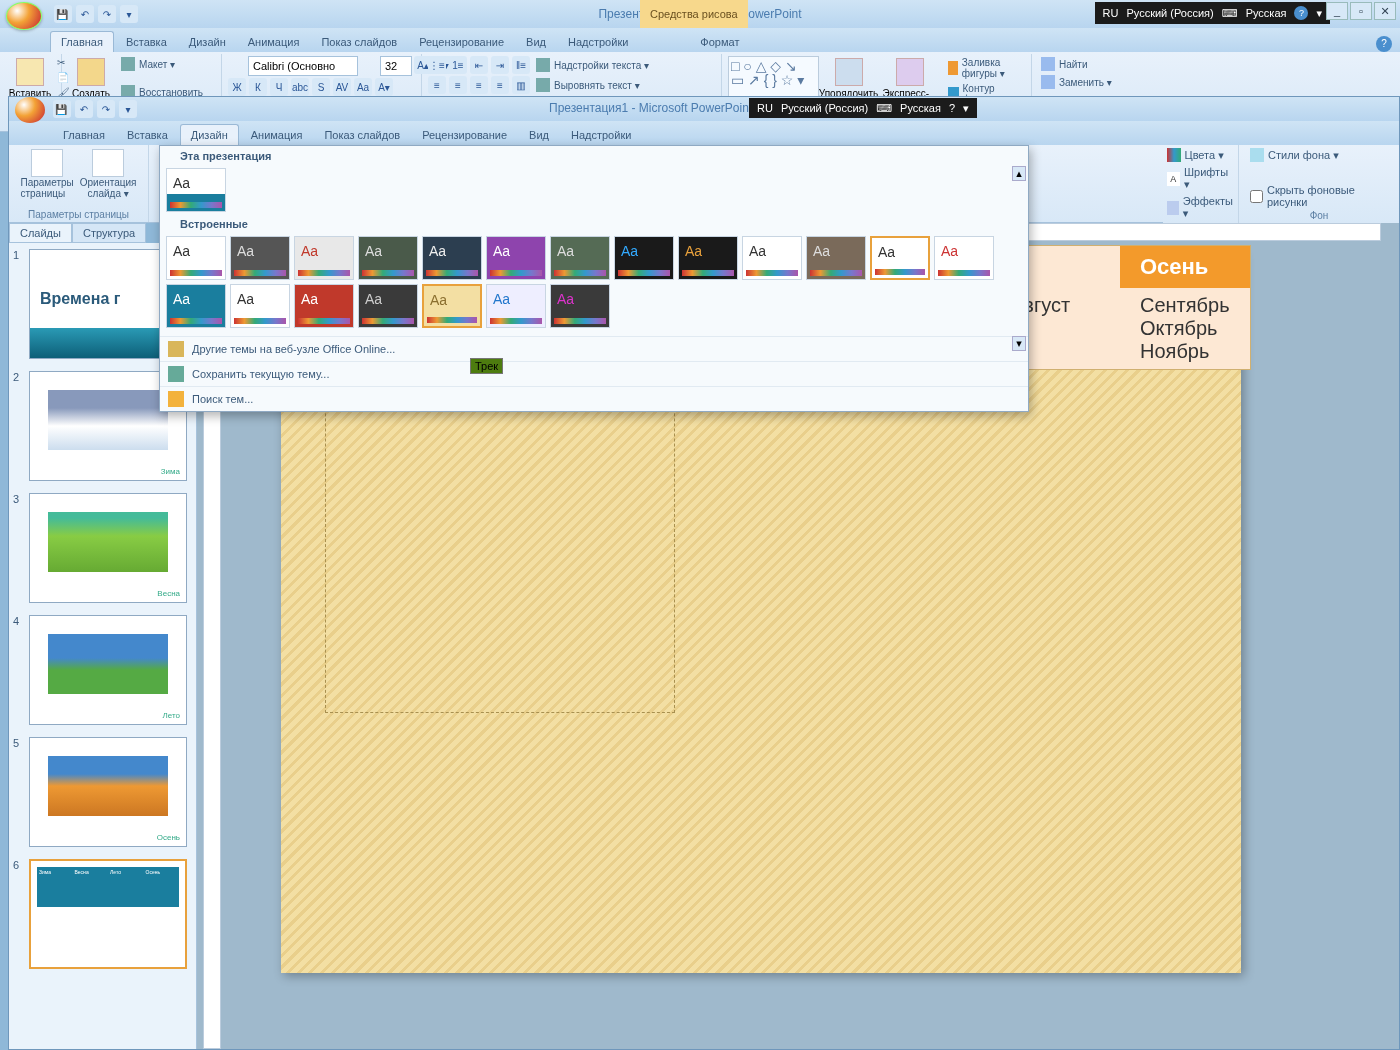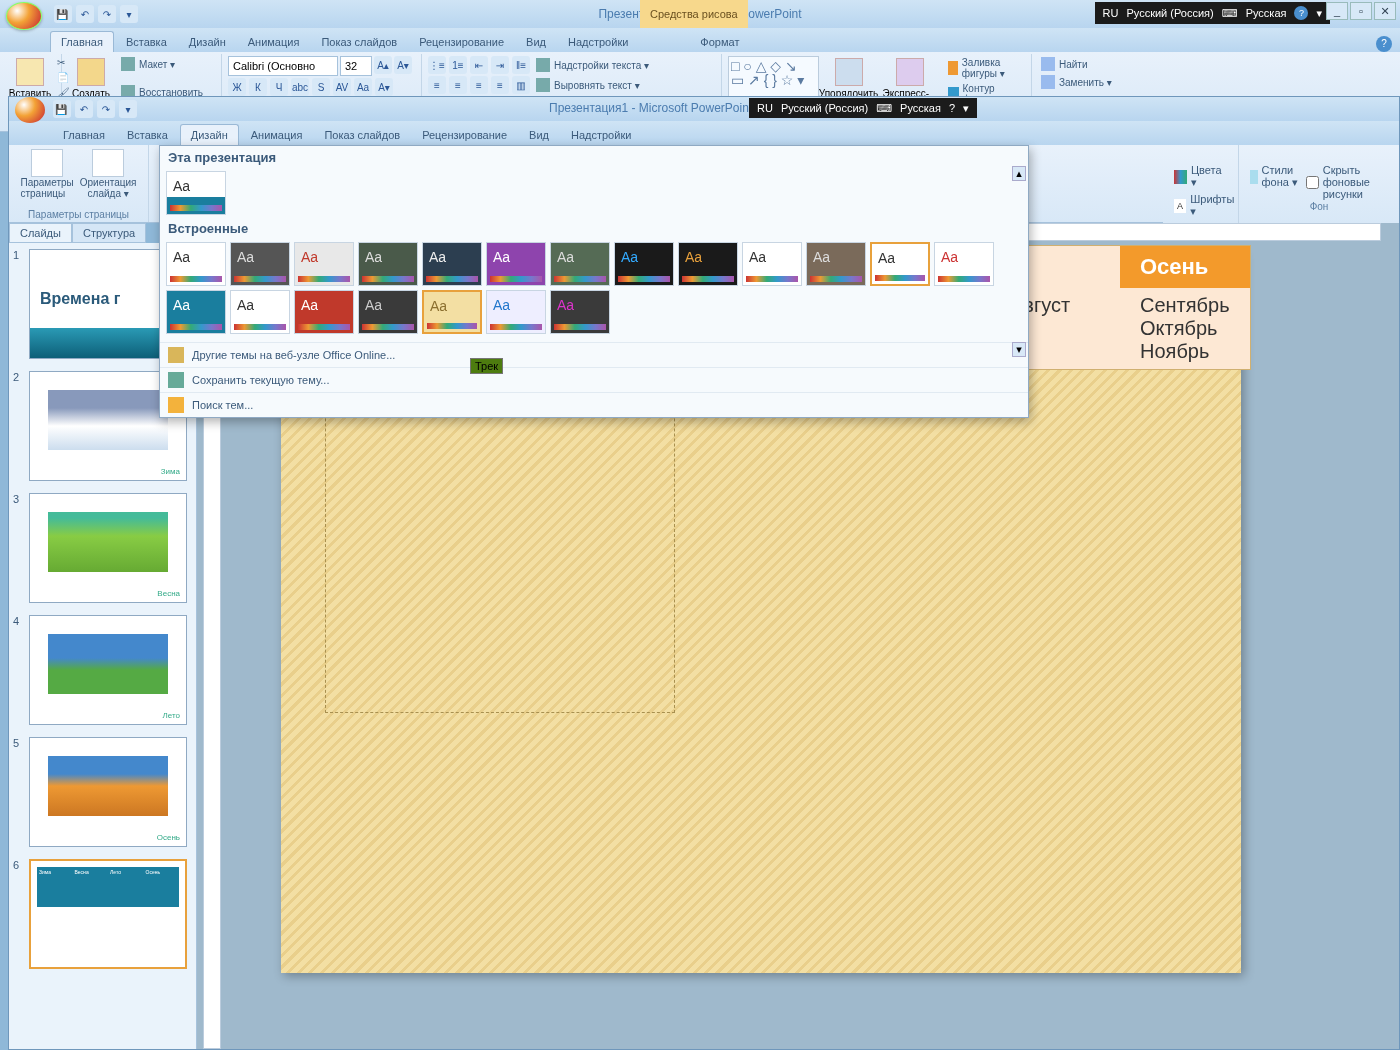--- a/index.html
+++ b/index.html
@@ -25,53 +25,53 @@
 
 
 .ribbon { height:80px; background:linear-gradient(#e8f1fb,#d8e8f7); border-bottom:1px solid #a6c2dc; display:flex; padding:2px 4px; font-size:10px;}
 .rgroup { border-right:1px solid #c3d6e8; padding:0 6px; display:flex; flex-direction:column;}
 .rgroup-name { text-align:center; color:#5c7fa3; font-size:10px; margin-top:auto; padding-bottom:2px;}
 .rgroup-body { flex:1; display:flex; gap:4px; align-items:flex-start; padding-top:2px;}
 .rbtn-big { display:flex; flex-direction:column; align-items:center; padding:2px 4px; min-width:40px;}
 .rbtn-big .ico { width:28px; height:28px; background:#f3d78b; border:1px solid #caa; margin-bottom:2px;}
 .rbtn-sm { display:flex; align-items:center; gap:4px; padding:1px 3px; color:#3b5a7a;}
 .rbtn-sm .ico { width:14px; height:14px; background:#7aa; display:inline-block;}
-.font-combo { border:1px solid #a6c2dc; background:#fff; padding:1px 4px; font-size:11px; height:20px; display:flex; align-items:center;}
+.font-combo { border:1px solid #a6c2dc; background:#fff; padding:1px 4px; font-size:11px; height:20px; display:flex; align-items:center;margin-left:20px;}
 
 
 .window2 { position:absolute; left:8px; top:96px; right:0; bottom:0; background:#8fb8d8; border:1px solid #6f97bb;}
 .window2 .titlebar2 { height:24px; background:linear-gradient(#cfe4f5,#b8d5ef); position:relative;}
 .window2 .office-orb2 { width:30px; height:26px; background:radial-gradient(circle at 30% 30%,#fff,#f3a236 40%,#c33 90%); border-radius:50%; position:absolute; left:6px; top:0;}
 .window2 .qat2 { position:absolute; left:44px; top:3px; display:flex; gap:4px;}
 .window2 .title2 { position:absolute; left:540px; top:4px; color:#4b7caf; font-size:12px;}
 .window2 .langbar2 { position:absolute; left:740px; top:1px; background:#1b1b1b; color:#fff; padding:2px 8px; font-size:11px; display:flex; gap:8px; height:20px; align-items:center;}
 
 .tabs-row2 { height:24px; background:linear-gradient(#cfe4f5,#b8d5ef); display:flex; align-items:flex-end; padding-left:44px; gap:2px;}
 
 .ribbon2 { height:78px; background:linear-gradient(#e8f1fb,#d8e8f7); border-bottom:1px solid #a6c2dc; display:flex;}
 .params-group { width:140px; border-right:1px solid #c3d6e8; display:flex; flex-direction:column; align-items:center; padding-top:4px;}
 .params-group .row { display:flex; gap:6px;}
 .params-group .pitem { display:flex; flex-direction:column; align-items:center; font-size:10px; color:#3b5a7a;}
 .params-group .pitem .ico { width:32px; height:28px; background:#fff; border:1px solid #bcd;}
 
 
 .themes-panel { position:absolute; left:150px; top:48px; width:870px; background:#f6fafd; border:1px solid #8fa9c3; box-shadow:2px 4px 10px rgba(0,0,0,.3); z-index:100;}
 .themes-panel .hdr { background:#e9f2fa; padding:2px 8px; color:#3b5a7a; font-size:11px; border-bottom:1px solid #d8e4ef;}
-.themes-panel .sect-label { padding:4px 8px; color:#3b5a7a; font-weight:bold; font-size:13px;}
+.themes-panel .sect-label { padding:4px 20px; color:#3b5a7a; font-weight:bold; font-size:11px;}
 .themes-panel .thumb-row { display:flex; flex-wrap:wrap; gap:4px; padding:2px 6px;}
 .theme-thumb { width:60px; height:44px; border:1px solid #c8d5e2; background:#fff; position:relative; cursor:pointer; display:flex; flex-direction:column; justify-content:flex-end; padding:3px;}
 .theme-thumb .aa { font-size:14px; position:absolute; top:6px; left:6px;}
 .theme-thumb .bar { height:6px; background:linear-gradient(90deg,#c33,#e93,#3a7,#39c,#77c,#a5a); margin-top:auto;}
 .theme-thumb.selected { border:2px solid #e8a13c; background:#fff3d4;}
 .theme-thumb.hover { border:2px solid #e8a13c; background:#ffe9a8;}
 .themes-panel .menu-row { display:flex; align-items:center; gap:8px; padding:4px 8px; border-top:1px solid #e1eaf2; color:#3b5a7a;}
 .themes-panel .menu-row .mico { width:16px; height:16px; background:#d9b65a;}
 .tooltip { position:absolute; background:#4d7c0f; border:1px solid #767676; padding:1px 4px; font-size:11px;}
 .right-ribbon-groups { position:absolute; right:0; top:48px; height:78px; display:flex; background:linear-gradient(#e8f1fb,#d8e8f7);}
-.right-ribbon-groups .rgroup { padding:16px 8px;}
+.right-ribbon-groups .rgroup { padding:0 8px;align-items:center;}
 
 
 .outline-tabs { position:absolute; left:0; top:126px; background:#d5e6f6; display:flex; font-size:11px;}
 .outline-tabs .otab { padding:3px 10px; color:#3b5a7a; border:1px solid #a6c2dc;}
 .outline-tabs .otab.active { background:#eaf3fb;}
 .slide-panel { position:absolute; left:0; top:146px; bottom:0; width:188px; background:#eaf3fb; overflow-y:auto; border-right:1px solid #a6c2dc;}
 .slide-item { display:flex; padding:6px 4px; gap:4px;}
 .slide-item .num { color:#3b5a7a; font-size:11px; width:12px;}
 .slide-item .thumb { width:158px; height:110px; background:#fff; border:1px solid #8fa9c3; position:relative; overflow:hidden;}
 .slide-item.active .thumb { border:2px solid #e8a13c;}
@@ -313,21 +313,21 @@
             <span class="ico" style="background:#fff;color:#333;text-align:center;font-size:9px;line-height:14px">A</span>
             <span>Шрифты ▾</span>
           </span>
         <span class="rbtn-sm">
             <span class="ico" style="background:#bce"></span>
             <span>Эффекты ▾</span>
           </span>
       </div>
     </div>
     <div class="rgroup" style="width:160px;border:none">
-      <div class="rgroup-body" style="gap:0">
+      <div class="rgroup-body" style="flex-direction:column;gap:20px">
         <span class="rbtn-sm">
             <span class="ico" style="background:#ade"></span>
             <span>Стили фона ▾</span>
           </span>
         <label class="rbtn-sm">
             <input type="checkbox" style=""> 
             <span>Скрыть фоновые рисунки</span>
           </label>
       </div>
       <div class="rgroup-name">Фон</div>

